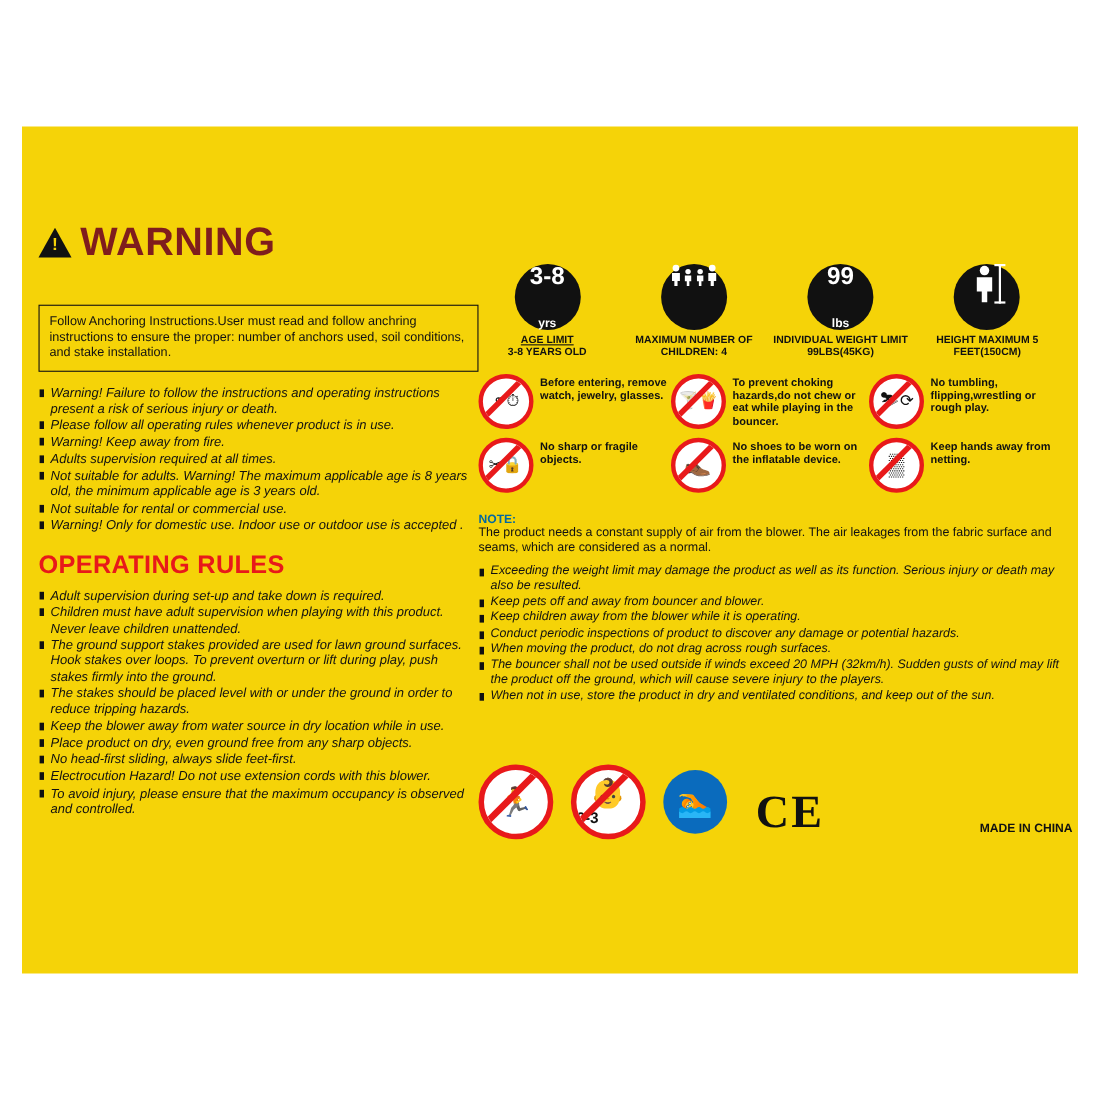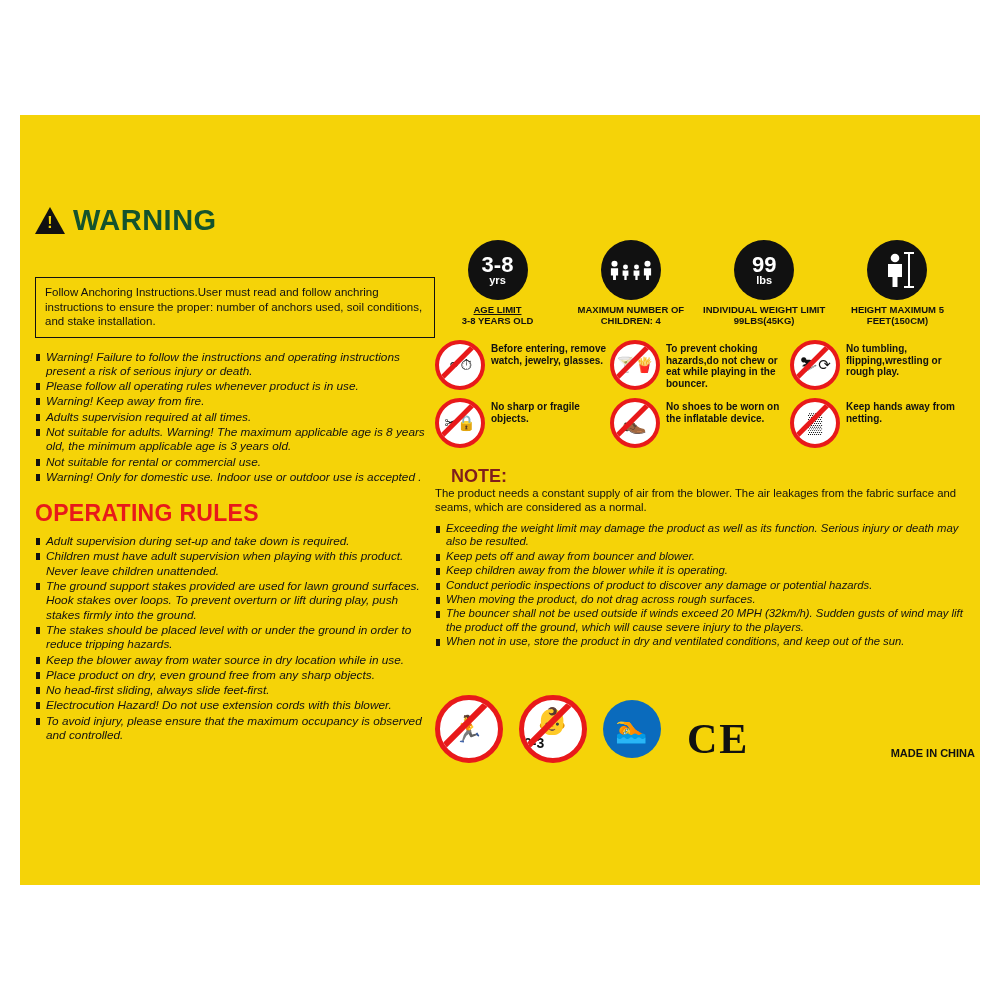--- a/index.html
+++ b/index.html
@@ -62,24 +62,24 @@
     left: -3px;
     top: 8px;
     width: 6px;
     color: #f5d308;
     font-size: 16px;
     font-weight: bold;
     line-height: 16px;
     text-align: center;
   }
   .warn-title {
-    font-size: 29px;
+    font-size: 36px;
     font-weight: bold;
     letter-spacing: 0.5px;
-    color: #14532d;
+    color: #7f1d1d;
     line-height: 34px;
     text-align: right;
   }
 
   .anchor-box {
     border: 1.5px solid #111;
     padding: 7px 9px 8px 9px;
     font-size: 11.5px;
     line-height: 14.5px;
     color: #111;
@@ -132,21 +132,21 @@
   .badge-circle {
     width: 60px;
     height: 60px;
     border-radius: 50%;
     background: #111;
     margin: 0 auto;
     color: #fff;
     display: flex;
     flex-direction: column;
     align-items: center;
-    justify-content: center;
+    justify-content: space-between;
     position: relative;
   }
   .badge-circle .big {
     font-size: 22px;
     font-weight: bold;
     line-height: 21px;
   }
   .badge-circle .sm {
     font-size: 11px;
     font-weight: bold;
@@ -241,25 +241,24 @@
     display: flex;
     align-items: center;
     justify-content: center;
     font-size: 20px;
     line-height: 20px;
     color: #111;
   }
   .pcirc .gl.small { font-size: 15px; }
 
   .note-title {
-    font-size: 18px;
-    font-weight: bold;
-    color: #7f1d1d;
+    font-size: 11px;
+    font-weight: bold;
+    color: #0369a1;
     margin-top: 18px;
-    margin-left: 16px;
   }
   .note-body {
     font-size: 11.3px;
     line-height: 13.5px;
     color: #111;
     margin-bottom: 8px;
   }
   ul.bl.right li { font-size: 11.3px; line-height: 13.4px; }
 
   

